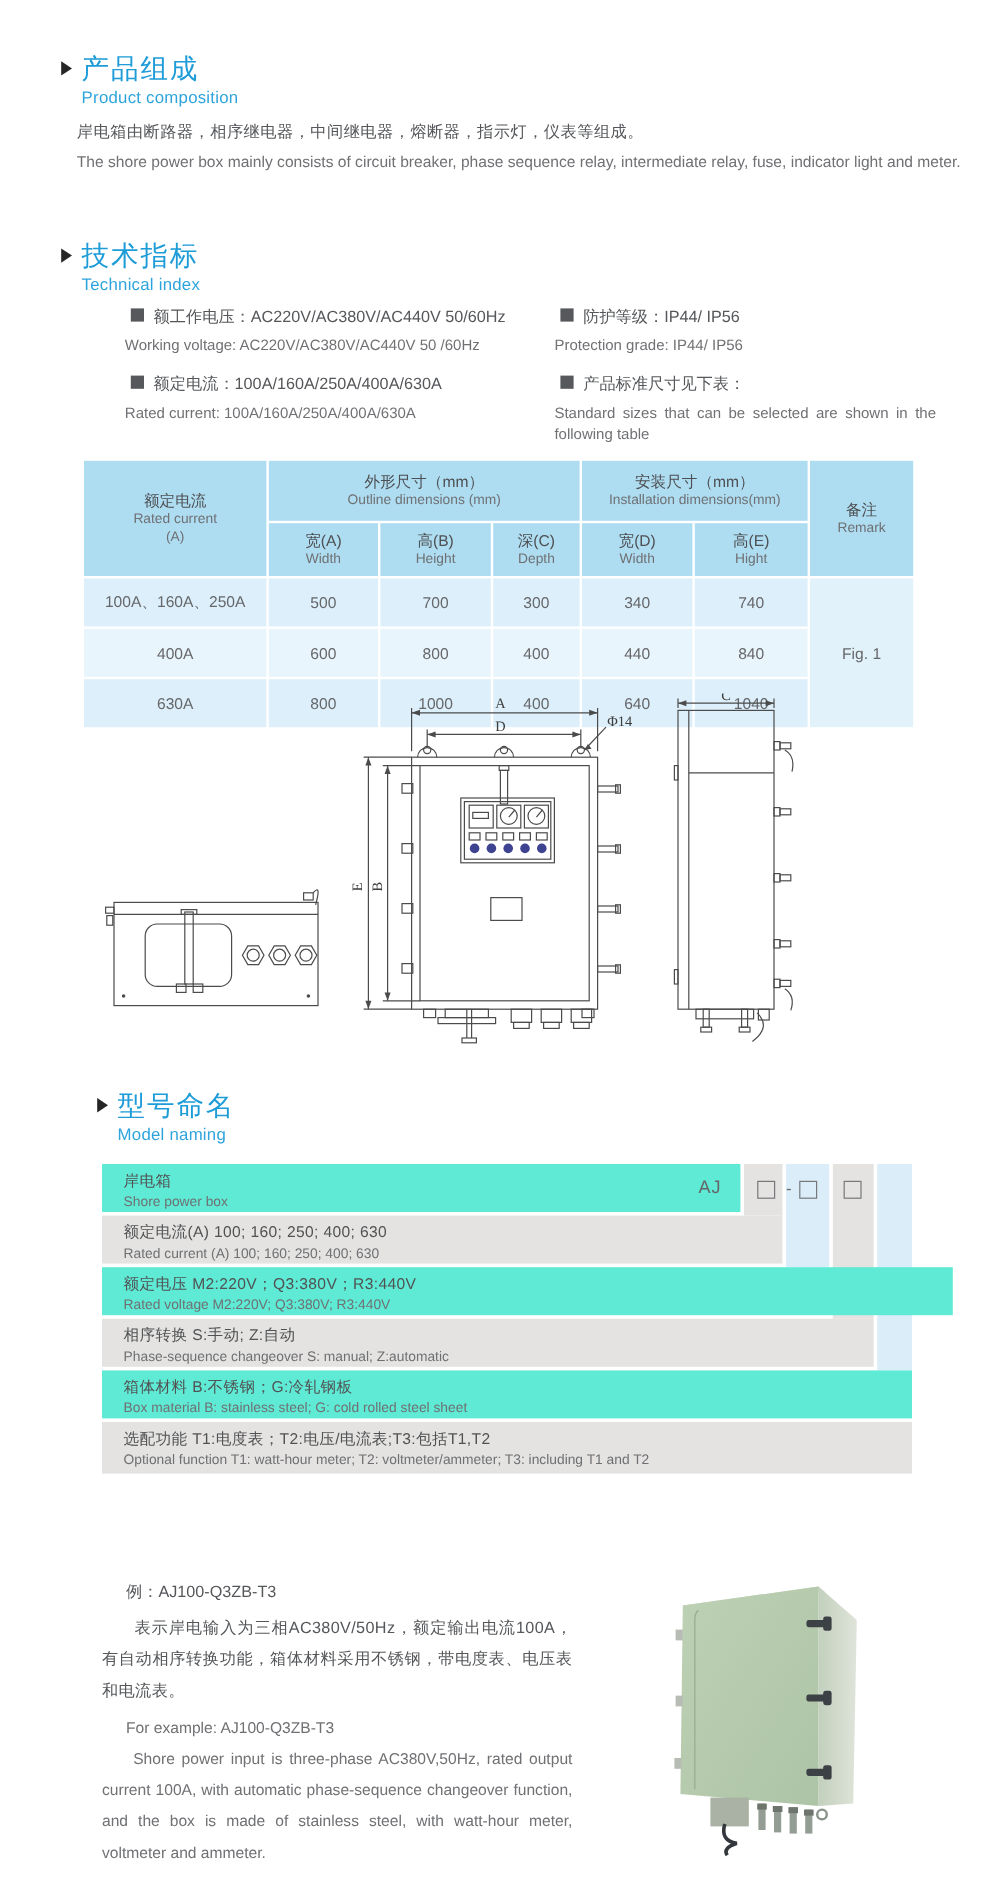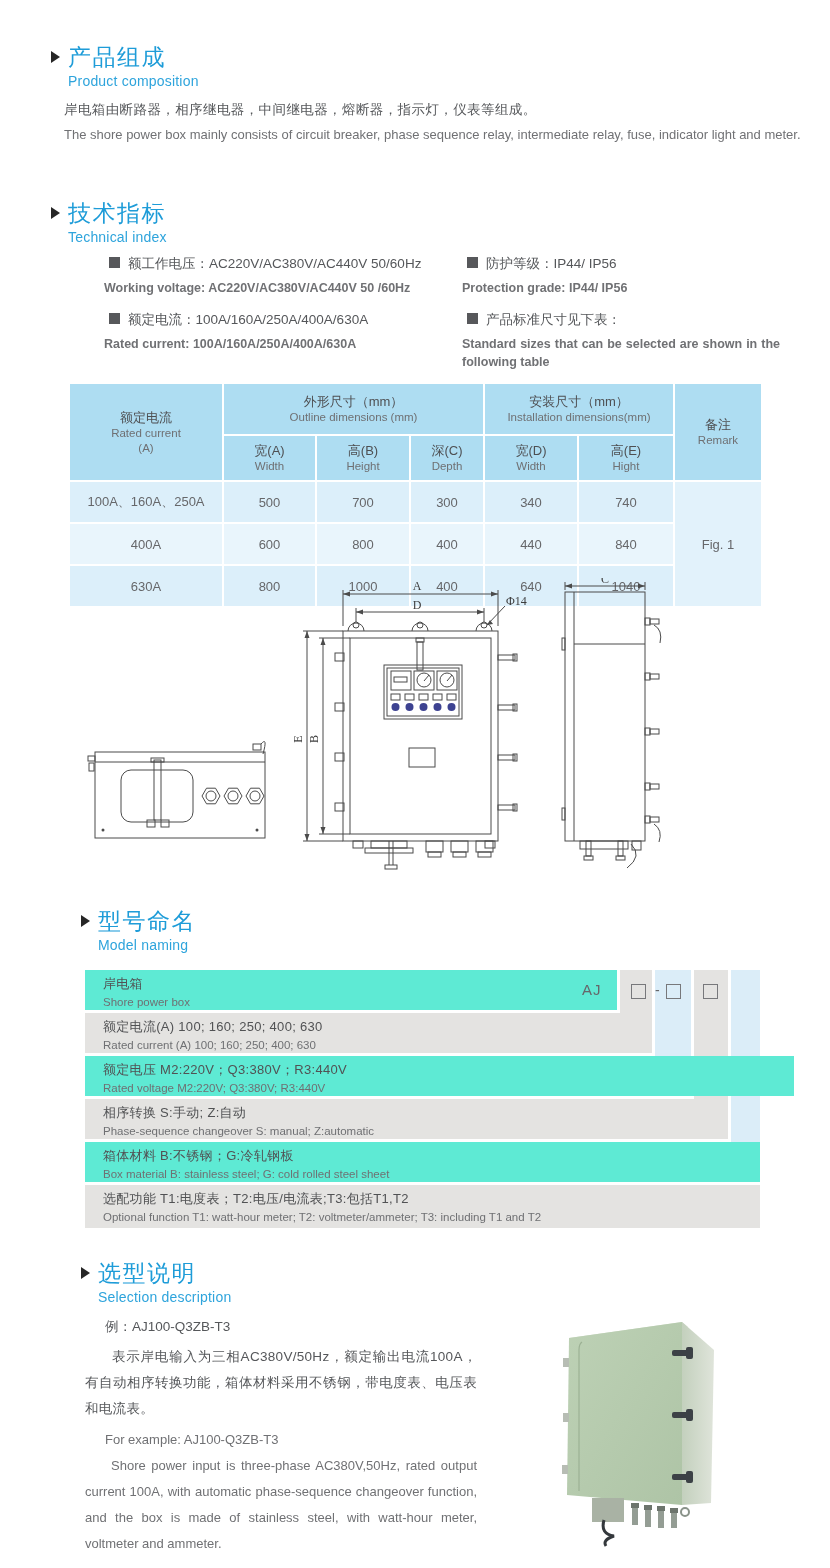--- a/index.html
+++ b/index.html
@@ -14,21 +14,21 @@
   .en-title{font-size:14px;color:#2ea4dc;margin-top:3px;letter-spacing:0.2px;}
 
   .p-zh{position:absolute;left:64px;top:101px;font-size:13.5px;color:#55575a;letter-spacing:0.4px;}
   .p-en{position:absolute;left:64px;top:127px;font-size:13px;color:#707174;}
 
   
   .specs{position:absolute;left:85px;top:255px;width:690px;display:grid;
          grid-template-columns:358px 332px;row-gap:10px;}
   .spec-zh{font-size:13.5px;color:#55575a;margin-left:24px;}
   .bullet{display:inline-block;width:11px;height:11px;background:#57585b;margin-right:8px;}
-  .spec-en{font-size:12.5px;color:#707174;margin:6px 14px 4px 19px;line-height:18px;text-align:justify;font-weight:bold;}
+  .spec-en{font-size:12.5px;color:#707174;margin:6px 14px 4px 19px;line-height:18px;text-align:justify;}
 
   
   table.dim{position:absolute;left:68px;top:382px;border-collapse:separate;border-spacing:2px;}
   table.dim th,table.dim td{text-align:center;vertical-align:middle;font-weight:normal;padding:2px 1px;}
   .th-main{background:#aeddf2;}
   .row-odd td{background:#dceffa;}
   .row-even td{background:#e9f5fc;}
   td.remark-cell{background:#e2f2fb;}
   .t-zh{font-size:13px;color:#4e4f52;line-height:17px;}
   .t-en{font-size:11.5px;color:#6f7073;line-height:15px;}
@@ -406,25 +406,20 @@
       <div class="m-line2">Optional function  T1: watt-hour meter; T2: voltmeter/ammeter; T3: including T1 and T2</div>
     </div>
 
     <span class="m-prefix">AJ</span>
     <span class="m-box b1"></span>
     <span class="m-dash">-</span>
     <span class="m-box b2"></span>
     <span class="m-box b3"></span>
   </div>
 
-  <div class="sec-head" style="left:98px;top:1260px;">
-    <span class="arrow"></span>
-    <div class="zh-title">选型说明</div>
-    <div class="en-title">Selection description</div>
-  </div>
 
   <div class="sel-text">
     <div class="sel-example-zh">例：AJ100-Q3ZB-T3</div>
     <div class="sel-desc-zh">表示岸电输入为三相AC380V/50Hz，额定输出电流100A，有自动相序转换功能，箱体材料采用不锈钢，带电度表、电压表和电流表。</div>
     <div class="sel-example-en">For example: AJ100-Q3ZB-T3</div>
     <div class="sel-desc-en">Shore power input is three-phase AC380V,50Hz, rated output current 100A, with automatic phase-sequence changeover function, and the box is made of stainless steel, with watt-hour meter, voltmeter and ammeter.</div>
   </div>
 
   <svg class="photo" width="175" height="250" viewBox="0 0 175 250">
     <defs>

